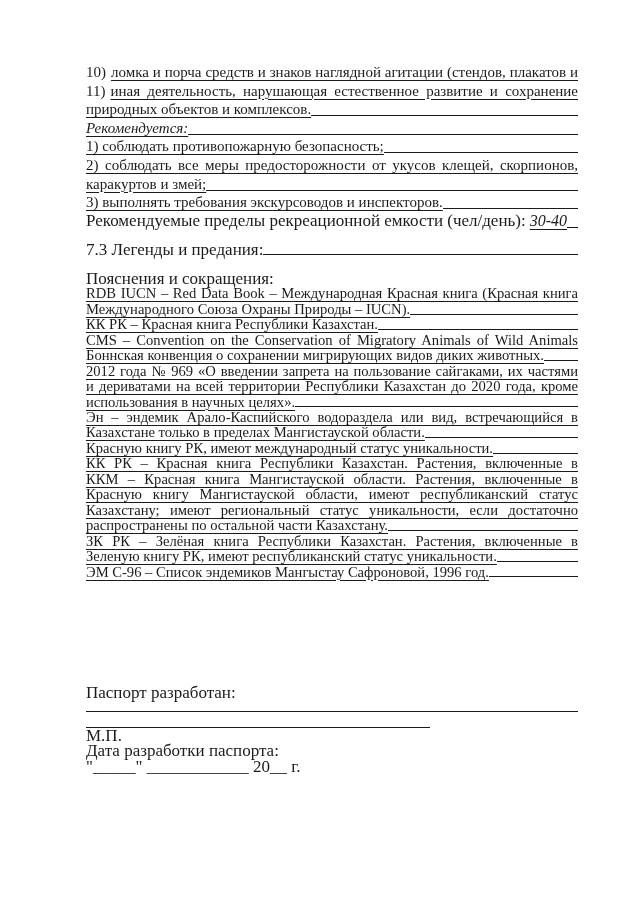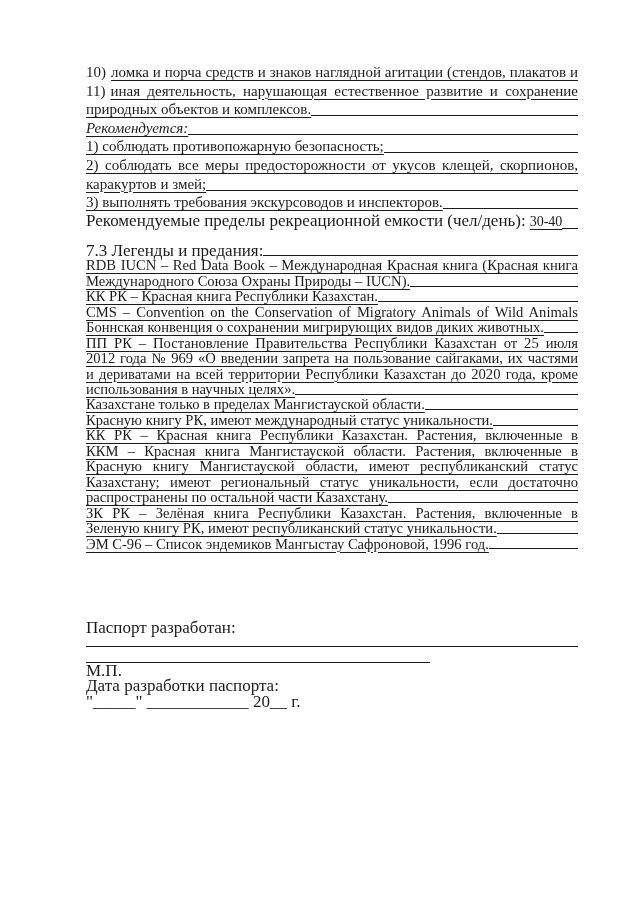--- a/index.html
+++ b/index.html
@@ -13,32 +13,32 @@
     padding:63px 62px 8px 86px;
     overflow:hidden;
   }
   .sec{display:block;}
   .line{display:flex;align-items:baseline;}
   .line.full,.line.numfull{display:block;text-align:justify;text-align-last:justify;}
   .sec-usage-rules{font-size:15px;line-height:18.6px;}
   .sec-legends{margin-top:12px;font-size:13px;line-height:15px;}
   .sec-abbreviations{font-size:14.6px;line-height:15.45px;}
   .sec-abbreviations .line.small{margin-top:14px;line-height:15px;}
-  .sec-signoff{margin-top:68px;font-size:13px;line-height:15.6px;}
+  .sec-signoff{margin-top:105px;font-size:13px;line-height:15.6px;}
   .u{text-decoration:underline;text-underline-offset:2.5px;text-decoration-thickness:1px;}
   .it{font-style:italic;}
   .num{padding-right:5px;}
   .blank{
     flex:1 1 auto;align-self:flex-end;
     height:0;min-width:8px;
     border-bottom:1px solid #1b1b1b;
     margin-bottom:2.5px;
   }
   .sm{font-size:17px;}
-  .line.labelvalue .val{padding-left:4px;font-size:14px;}
+  .line.labelvalue .val{padding-left:4px;font-size:16px;font-style:italic;}
   .line.rulefull{height:10px;border-bottom:1px solid #1b1b1b;}
   .line.ruleshort{height:15px;width:70%;border-bottom:1px solid #1b1b1b;margin-bottom:0;}
 </style>
 </head>
 <body>
 
 <div class="page" style="background: rgb(255, 255, 255); color: rgb(27, 27, 27);">
     <div class="sec sec-usage-rules">
       <div class="line numfull"><span class="num">10)</span><span class="u">ломка и порча средств и знаков наглядной агитации (стендов, плакатов и</span></div>
       <div class="line numfull"><span class="num">11)</span><span class="u">иная деятельность, нарушающая естественное развитие и сохранение</span></div>
@@ -69,41 +69,44 @@
         <span class="blank"></span>
       </div>
     </div>
     <div class="sec sec-legends">
       <div class="line smallfill">
         <span class="sm">7.3 Легенды и предания:</span>
         <span class="blank"></span>
       </div>
     </div>
     <div class="sec sec-abbreviations">
+      <div class="line small">
+        <span class="sm">Пояснения и сокращения:</span>
+      </div>
       <div class="line full"><span class="u">RDB IUCN – Red Data Book – Международная Красная книга (Красная книга</span></div>
       <div class="line fill">
         <span class="u">Международного Союза Охраны Природы – IUCN).</span>
         <span class="blank"></span>
       </div>
       <div class="line fill">
         <span class="u">КК РК – Красная книга Республики Казахстан.</span>
         <span class="blank"></span>
       </div>
       <div class="line full"><span class="u">CMS – Convention on the Conservation of Migratory Animals of Wild Animals</span></div>
       <div class="line fill">
         <span class="u">Боннская конвенция о сохранении мигрирующих видов диких животных.</span>
         <span class="blank"></span>
       </div>
-      <div class="line full"><span class="u">ПП РК – Постановление Правительства Республики Казахстан от 25 июля</span></div>
       <div class="line full"><span class="u">2012 года № 969 «О введении запрета на пользование сайгаками, их частями</span></div>
       <div class="line full"><span class="u">и дериватами на всей территории Республики Казахстан до 2020 года, кроме</span></div>
       <div class="line fill">
         <span class="u">использования в научных целях».</span>
         <span class="blank"></span>
       </div>
+      <div class="line full"><span class="u">Эн – эндемик Арало-Каспийского водораздела или вид, встречающийся в</span></div>
       <div class="line fill">
         <span class="u">Казахстане только в пределах Мангистауской области.</span>
         <span class="blank"></span>
       </div>
       <div class="line fill">
         <span class="u">Красную книгу РК, имеют международный статус уникальности.</span>
         <span class="blank"></span>
       </div>
       <div class="line full"><span class="u">КК РК – Красная книга Республики Казахстан. Растения, включенные в</span></div>
       <div class="line full"><span class="u">ККМ – Красная книга Мангистауской области. Растения, включенные в</span></div>

